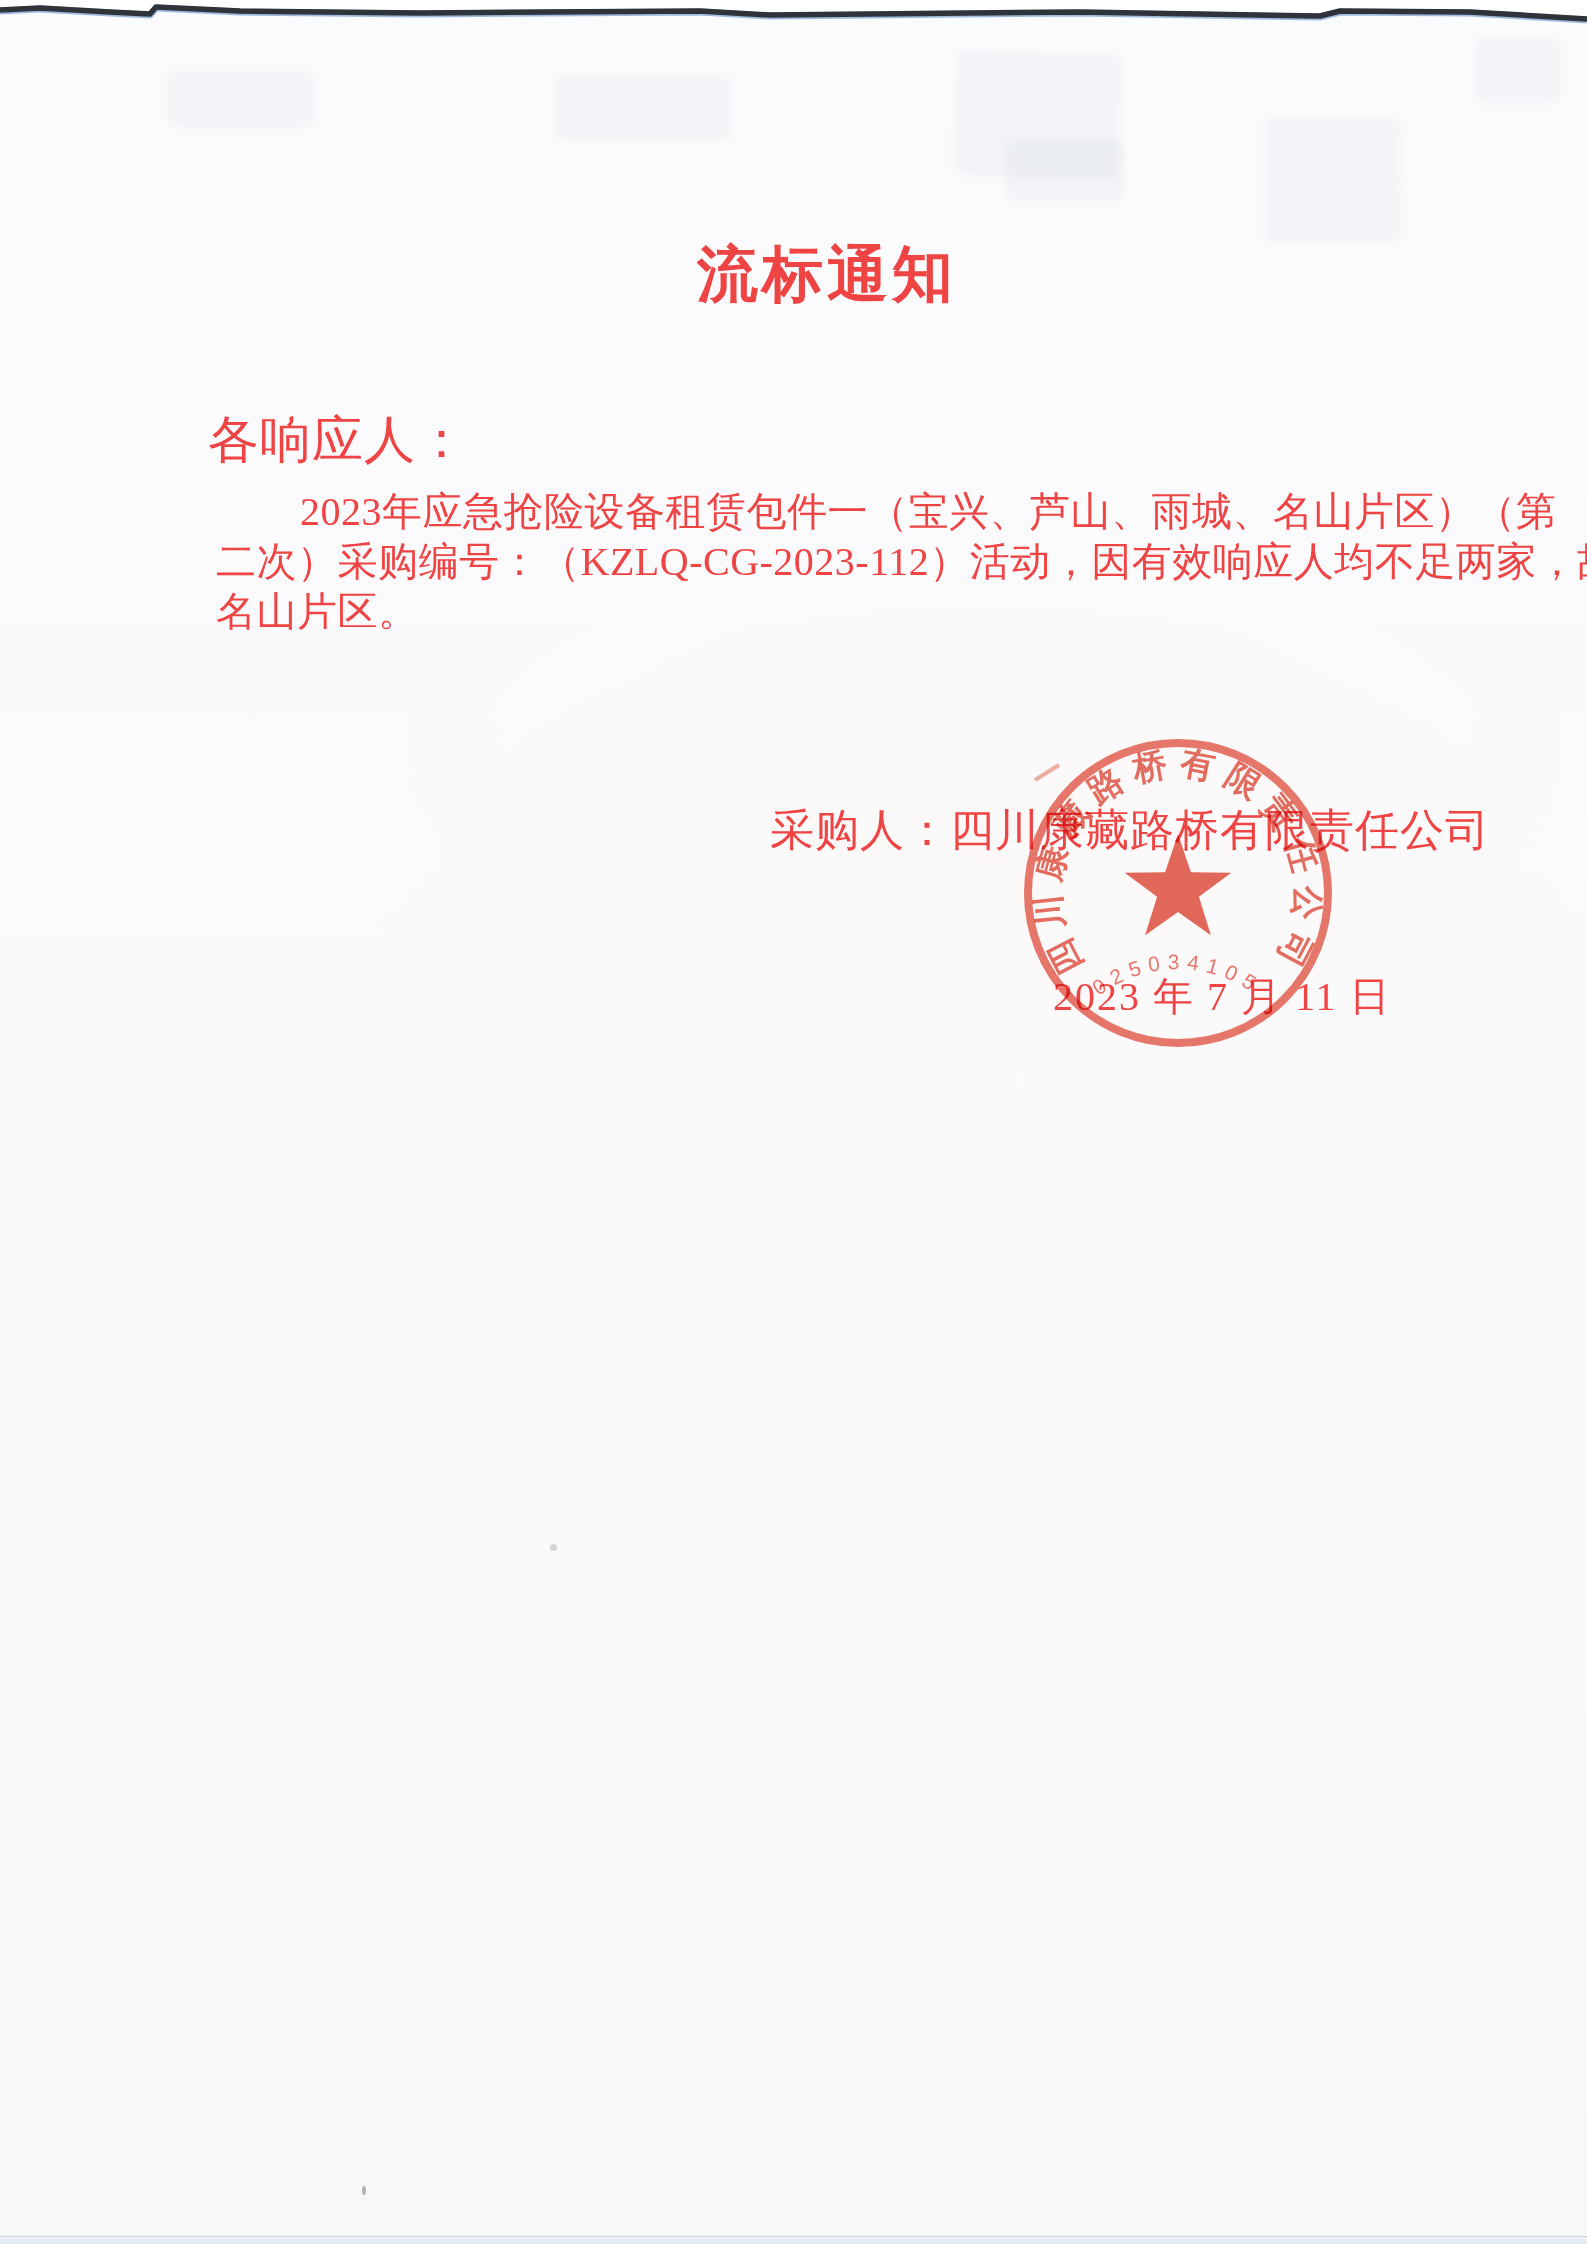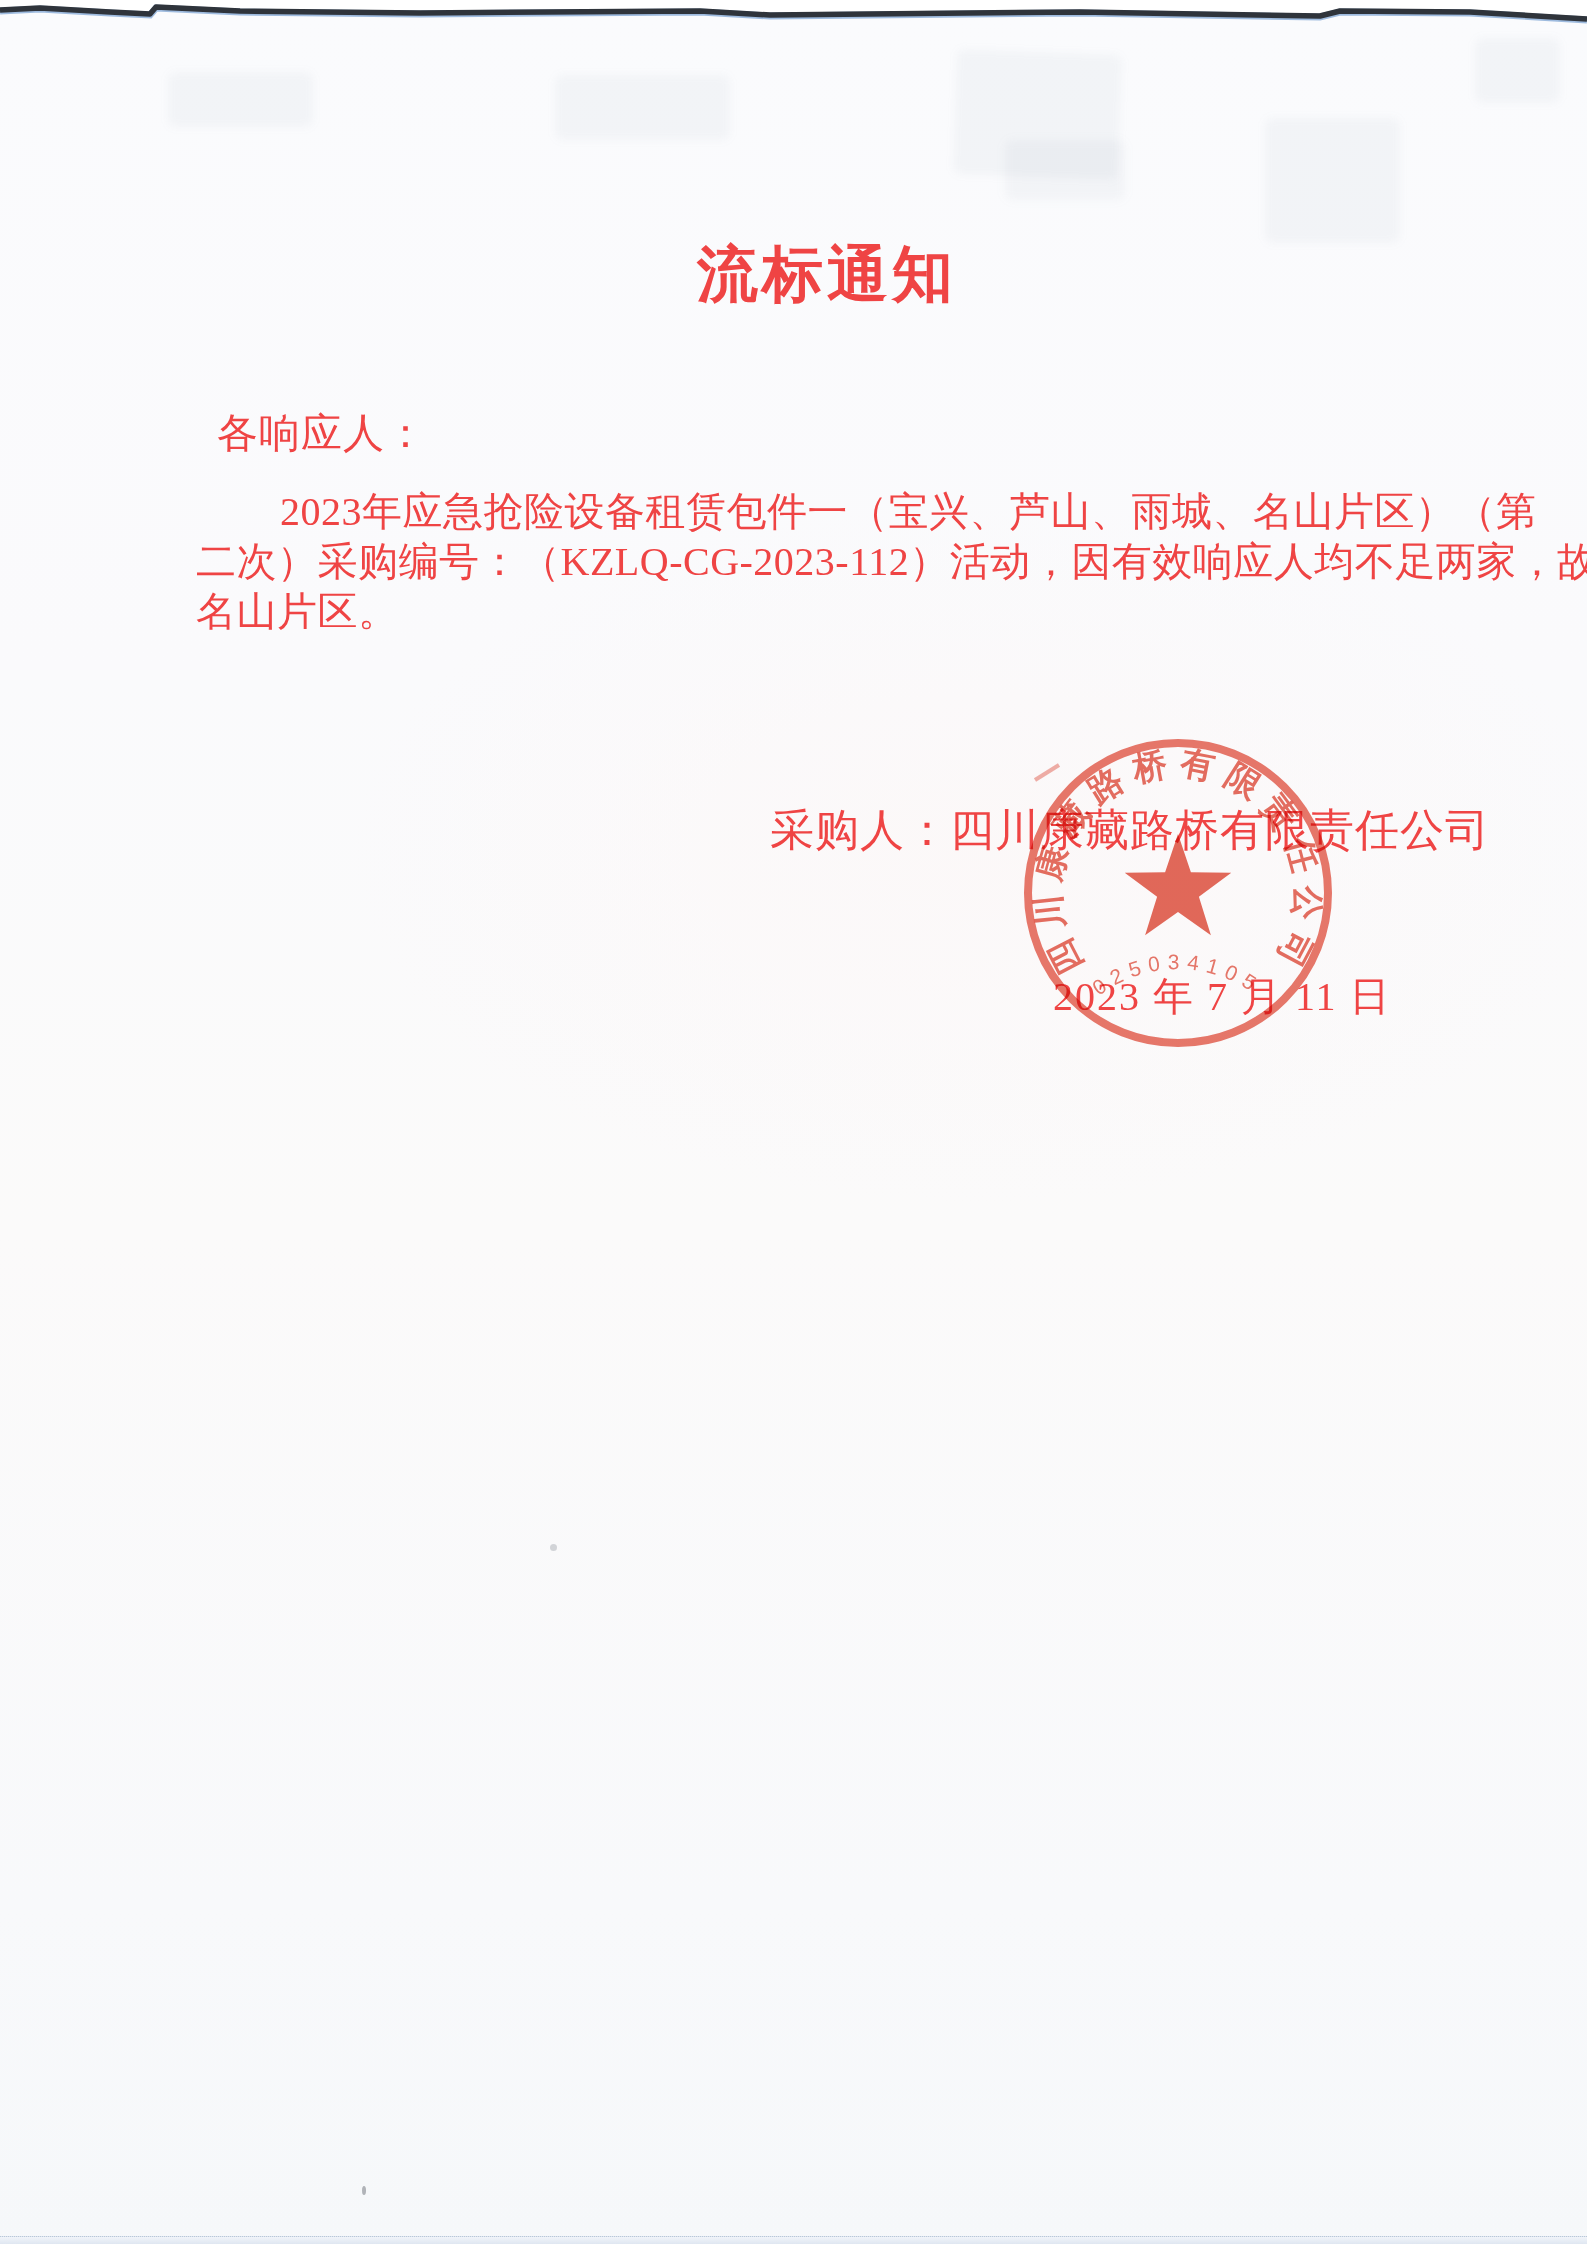--- a/index.html
+++ b/index.html
@@ -14,24 +14,24 @@
       radial-gradient(ellipse 900px 500px at 62% 38%, rgba(252,248,248,.9), rgba(252,248,248,0) 70%),
       linear-gradient(180deg,#fafbfd 0%,#fafafc 30%,#fbfafa 55%,#f8f9fb 85%,#f6f8fa 100%);
   }
   .ink{color:#ef4444;}
   .doc-title{
     position:absolute;left:697px;top:234px;
     font-size:61px;font-weight:700;letter-spacing:4px;white-space:nowrap;
   }
   .salutation{
     position:absolute;left:208px;top:406px;
-    font-size:41px;letter-spacing:1px;white-space:nowrap;margin-left:9px;
+    font-size:51px;letter-spacing:1px;white-space:nowrap;
   }
   .para-line{
-    position:absolute;left:196px;width:1240px;
+    position:absolute;left:216px;width:1240px;
     font-size:40px;letter-spacing:0.5px;white-space:nowrap;
   }
   .line-1{top:484px;text-indent:84px;}
   .line-2{top:534px;}
   .line-3{top:584px;}
   .purchaser{
     position:absolute;left:770px;top:801px;
     font-size:44px;letter-spacing:1px;white-space:nowrap;
   }
   .date-line{

